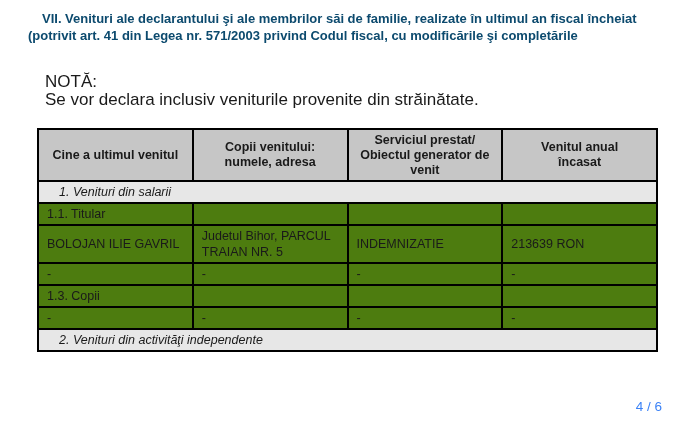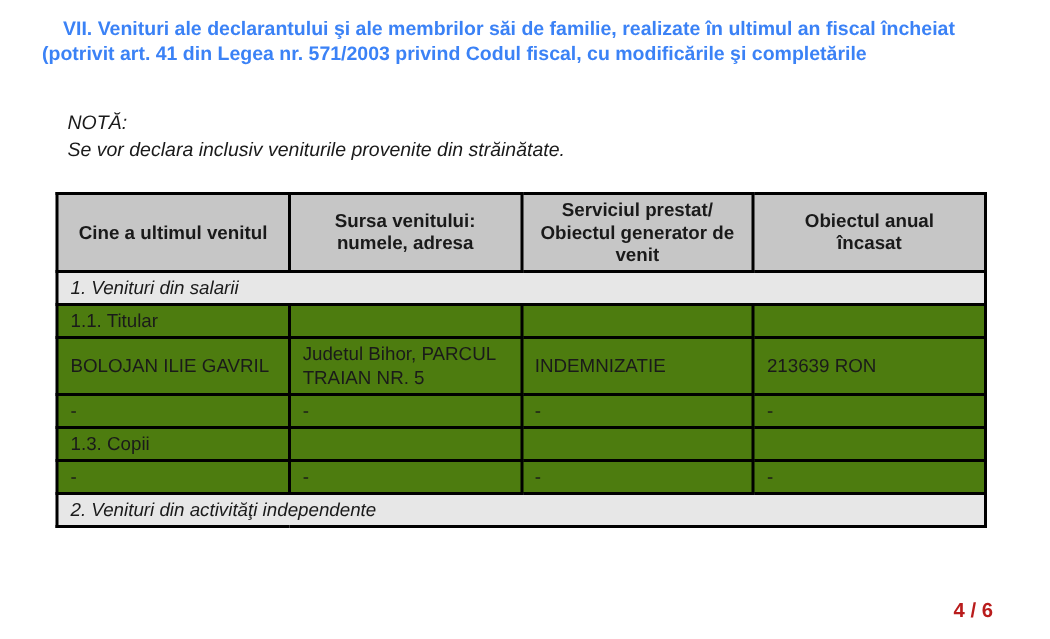--- a/index.html
+++ b/index.html
@@ -19,33 +19,32 @@
 
   
   .doc-title {
     position: absolute;
     left: 28px;
     top: 10px;
     width: 650px;
     font-size: 13px;
     font-weight: bold;
     line-height: 17px;
-    color: #3b82f6;
+    color: #0c4a6e;
   }
   .doc-title .line-first { padding-left: 14px; }
 
   
   .note-block {
     position: absolute;
     left: 45px;
     top: 73px;
     width: 600px;
-    font-size: 13px;
+    font-size: 17px;
     line-height: 18px;
-    font-style: italic;
   }
 
   
   table.income-table {
     position: absolute;
     left: 37px;
     top: 128px;
     width: 621px;
     border-collapse: collapse;
     table-layout: fixed;
@@ -64,40 +63,39 @@
     vertical-align: middle;
     white-space: pre-line;
     line-height: 15px;
     height: 52px;
     padding: 2px 5px;
   }
   td.section-cell {
     background: #e7e7e7;
     font-style: italic;
     height: 22px;
-    padding: 2px 8px;
+    padding: 2px 20px;
     vertical-align: middle;
   }
   td.body-cell {
     background: #4d7c0f;
     height: 22px;
     padding: 2px 8px;
     vertical-align: middle;
     line-height: 16px;
   }
   tr.row-tall td.body-cell { height: 38px; }
 
   
   .page-indicator {
     position: absolute;
     right: 38px;
     top: 399px;
     font-size: 13.5px;
-    color: #b91c1c;
-    font-weight: bold;
+    color: #3b82f6;
   }
 </style>
 </head>
 <body>
 
 <div class="doc-title">
   <div class="line-first">VII. Venituri ale declarantului şi ale membrilor săi de familie, realizate în ultimul an fiscal încheiat</div>
   <div>(potrivit art. 41 din Legea nr. 571/2003 privind Codul fiscal, cu modificările şi completările</div>
 </div>
 
@@ -109,26 +107,26 @@
 <table class="income-table">
   <colgroup>
       <col>
       <col>
       <col>
       <col>
     </colgroup>
   <thead>
     <tr>
       <th>Cine a ultimul venitul</th>
-      <th>Sursa venitului:
+      <th>Copii venitului:
 numele, adresa</th>
       <th>Serviciul prestat/
 Obiectul generator de
 venit</th>
-      <th>Obiectul anual
+      <th>Venitul anual
 încasat</th>
     </tr>
   </thead>
   <tbody>
     <tr>
       <td class="section-cell" colspan="4">1. Venituri din salarii</td>
     </tr>
     <tr>
       <td class="body-cell">1.1. Titular</td>
       <td class="body-cell"></td>

